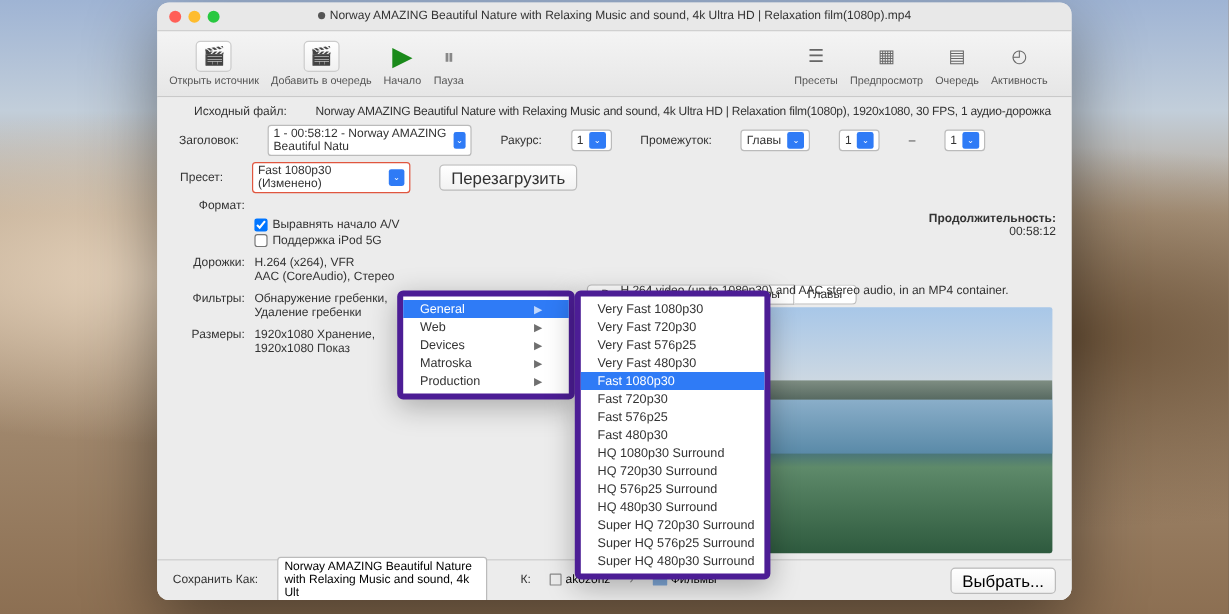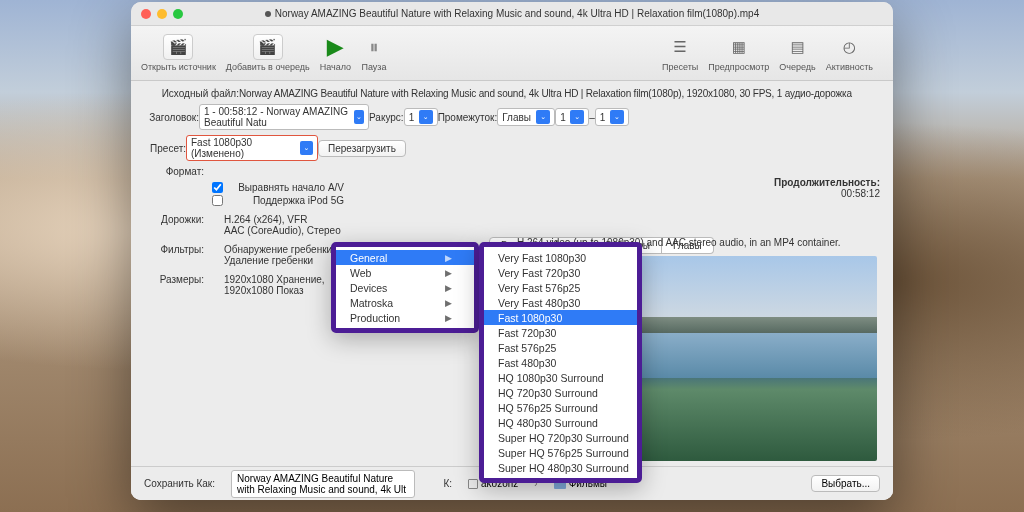--- a/index.html
+++ b/index.html
@@ -16,33 +16,33 @@
   .title { position:absolute; left:0; right:0; text-align:center; font-size:10px; color:#333; pointer-events:none; }
   .title .dot{display:inline-block;width:6px;height:6px;border-radius:50%;background:#555;margin-right:4px;vertical-align:middle;}
   .toolbar { height: 55px; display:flex; align-items:center; padding: 0 10px; background:linear-gradient(#f4f4f4,#e6e6e6); border-bottom:1px solid #c9c9c9; }
   .tool { display:flex; flex-direction:column; align-items:center; gap:2px; margin-right:10px; color:#555; font-size:9px; }
   .tool .ticon { width:30px; height:26px; display:flex; align-items:center; justify-content:center; border:1px solid #ccc; border-radius:4px; background:linear-gradient(#fff,#f0f0f0); font-size:15px; color:#666;}
   .tool.play .ticon{color:#1a8a1a;border:none;background:none;font-size:22px;}
   .tool.pause .ticon{color:#888;border:none;background:none;font-size:18px;}
   .tool.nobox .ticon{border:none;background:none;width:26px;}
   .spacer{flex:1;}
   .body { flex:1; padding: 7px 13px; font-size:10px; color:#333; position:relative; background:#ececec;}
-  .row { display:flex; align-items:center; margin-bottom:5px; gap:0;}
+  .row { display:flex; align-items:center; margin-bottom:5px; gap:24px;}
   .lbl { text-align:right; font-weight:400; color:#333;}
   .val { color:#333;}
   .select { background:#fff; border:1px solid #bbb; border-radius:3px; padding:1px 4px; display:inline-flex; align-items:center; font-size:10px; min-height:16px; position:relative;}
   .select .arr{ margin-left:auto; width:14px; height:14px; background:#2f7bf6; border-radius:2px; display:flex;align-items:center;justify-content:center; color:#fff; font-size:7px;}
   .select.red{ border:1.5px solid #e0563f; }
-  .btn { background:linear-gradient(#fff,#f2f2f2); border:1px solid #bbb; border-radius:4px; padding:2px 9px; font-size:10px;}
+  .btn { background:linear-gradient(#fff,#f2f2f2); border:1px solid #bbb; border-radius:4px; padding:2px 9px; font-size:14px;}
   .content { display:flex; margin-top:3px; gap:13px;}
   .leftcol { width: 200px; font-size:10px;}
-  .leftcol .r2{ display:flex; margin-bottom:5px;gap:12px;}
+  .leftcol .r2{ display:flex; margin-bottom:5px;}
   .leftcol .k{ width:60px; text-align:right; margin-right:8px; color:#333;}
   .leftcol .v{ flex:1; color:#333;}
-  .chk{ display:flex; align-items:center; gap:4px; margin-bottom:2px;justify-content:space-between;}
+  .chk{ display:flex; align-items:center; gap:4px; margin-bottom:2px;}
   .chk input{width:11px;height:11px;}
   .preview { position:absolute; right:16px; top:155px; width:360px; }
   .tab { padding:2px 11px; font-size:10px; background:#fff; border:1px solid #bbb;}
   .tab:first-child{border-radius:4px 0 0 4px;}
   .tab:last-child{border-radius:0 4px 4px 0;}
   .tab + .tab{border-left:none;}
   .tabs-wrap{position:absolute; left:358px; top:156px; display:flex;justify-content:space-between;}
   .desc{ font-size:10px; color:#333; margin-bottom:6px; line-height:1.35;}
   .thumb { width:360px; height:205px; border-radius:2px; overflow:hidden; background:
     linear-gradient(180deg,#a8c7e8 0%,#cdd8e2 30%,#4a7a9a 45%,#3a6585 55%,#5e8a6a 65%,#2e5a3e 100%); position:relative;}

